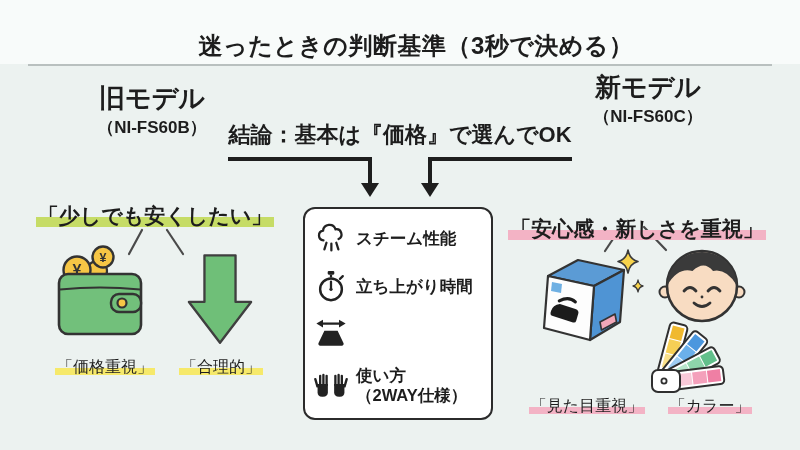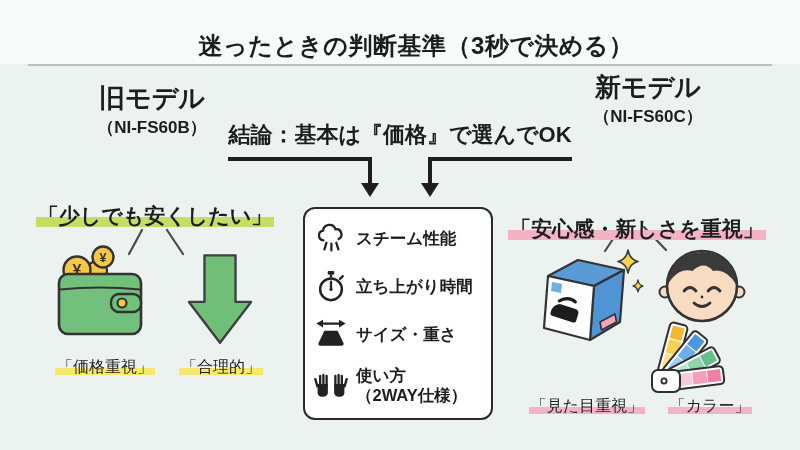--- a/index.html
+++ b/index.html
@@ -121,24 +121,20 @@
     </div>
     <div class="crit-row">
       <span class="crit-icon">
         <svg viewBox="0 0 36 36">
           <line x1="8" y1="7" x2="28" y2="7" stroke="#222" stroke-width="2.4"></line>
           <polygon points="2.5,7 9.5,3 9.5,11" fill="#222"></polygon>
           <polygon points="33.5,7 26.5,3 26.5,11" fill="#222"></polygon>
           <path d="M11,14.5 h14 l6.2,13 a2,2 0 0 1 -1.8,2.9 h-22.8 a2,2 0 0 1 -1.8,-2.9 z" fill="#222"></path>
         </svg>
       </span>
-      <div class="crit-label">
-        <div>サイズ・重さ</div>
-        <div></div>
-      </div>
     </div>
     <div class="crit-row">
       <span class="crit-icon">
         <svg viewBox="0 0 38 32">
           <g fill="#222">
             <rect x="1.2" y="8" width="2.6" height="11" rx="1.3" transform="rotate(-16 2.5 13)"></rect>
             <rect x="5.6" y="4.5" width="2.6" height="13" rx="1.3"></rect>
             <rect x="9.2" y="3.5" width="2.6" height="14" rx="1.3"></rect>
             <rect x="12.8" y="4.5" width="2.6" height="13" rx="1.3"></rect>
             <path d="M4,15 h11.5 v9 q0,5 -5.5,5 h-1 q-5,0 -5,-5 z"></path>

